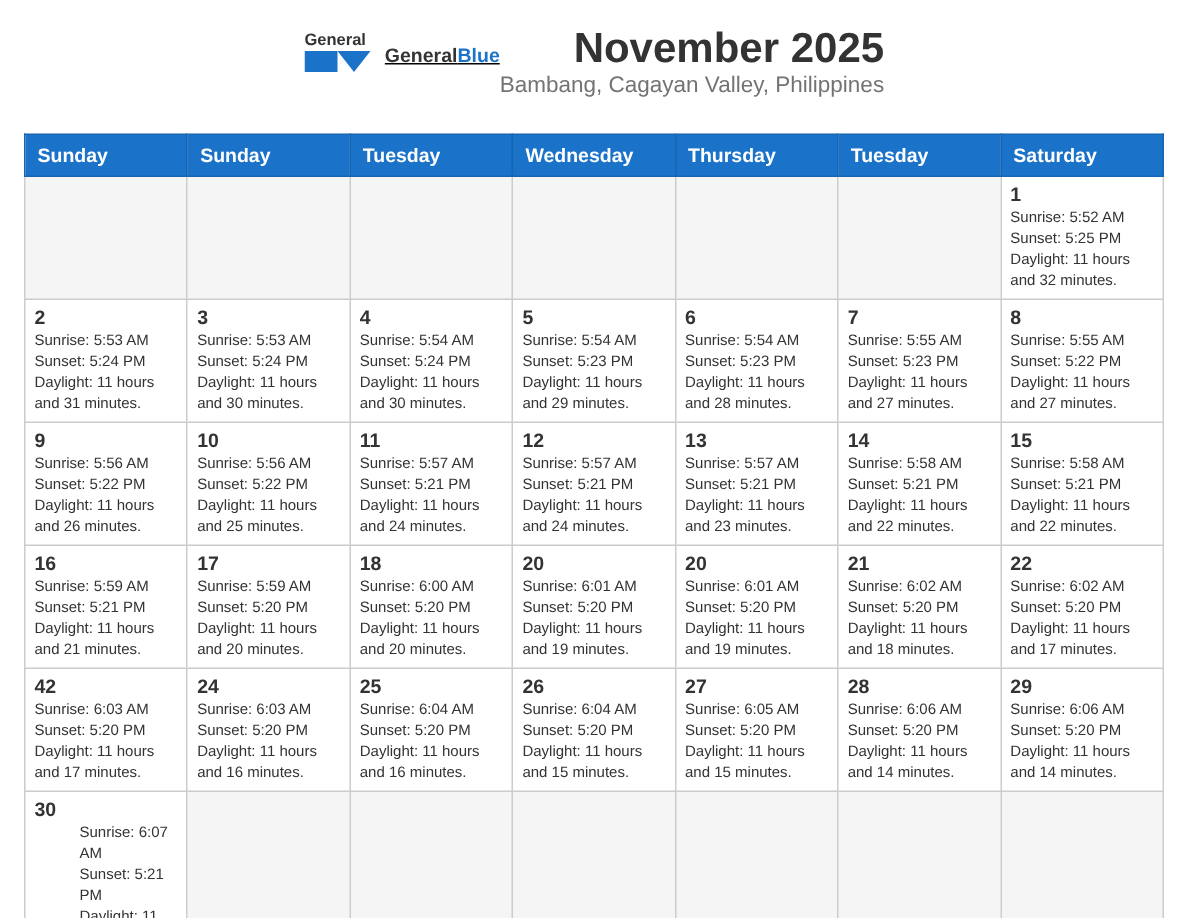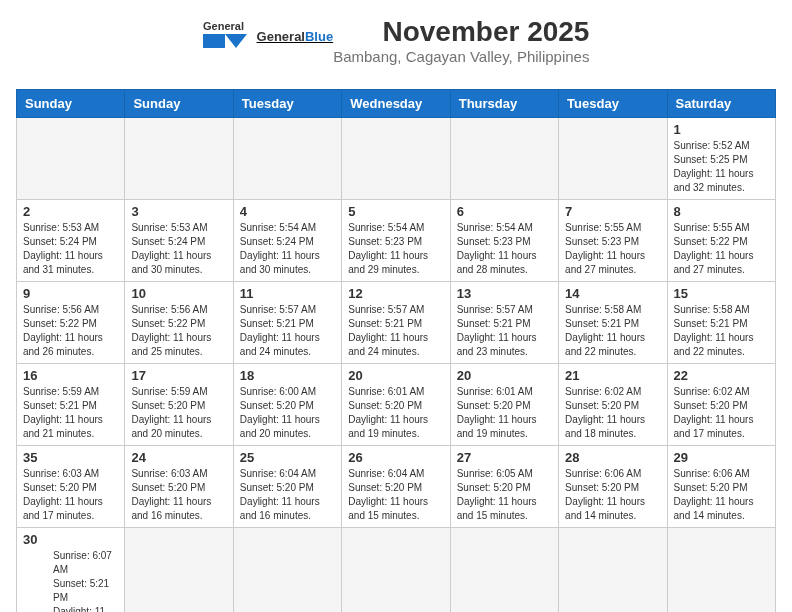--- a/index.html
+++ b/index.html
@@ -268,21 +268,21 @@
         <td>
           <span class="day-number">22</span>
           <div class="day-info" style="white-space: pre-line;">Sunrise: 6:02 AM
 Sunset: 5:20 PM
 Daylight: 11 hours
 and 17 minutes.</div>
         </td>
       </tr>
       <tr>
         <td>
-          <span class="day-number">35</span>
+          <span class="day-number">42</span>
           <div class="day-info" style="white-space: pre-line;">Sunrise: 6:03 AM
 Sunset: 5:20 PM
 Daylight: 11 hours
 and 17 minutes.</div>
         </td>
         <td>
           <span class="day-number">24</span>
           <div class="day-info" style="white-space: pre-line;">Sunrise: 6:03 AM
 Sunset: 5:20 PM
 Daylight: 11 hours

